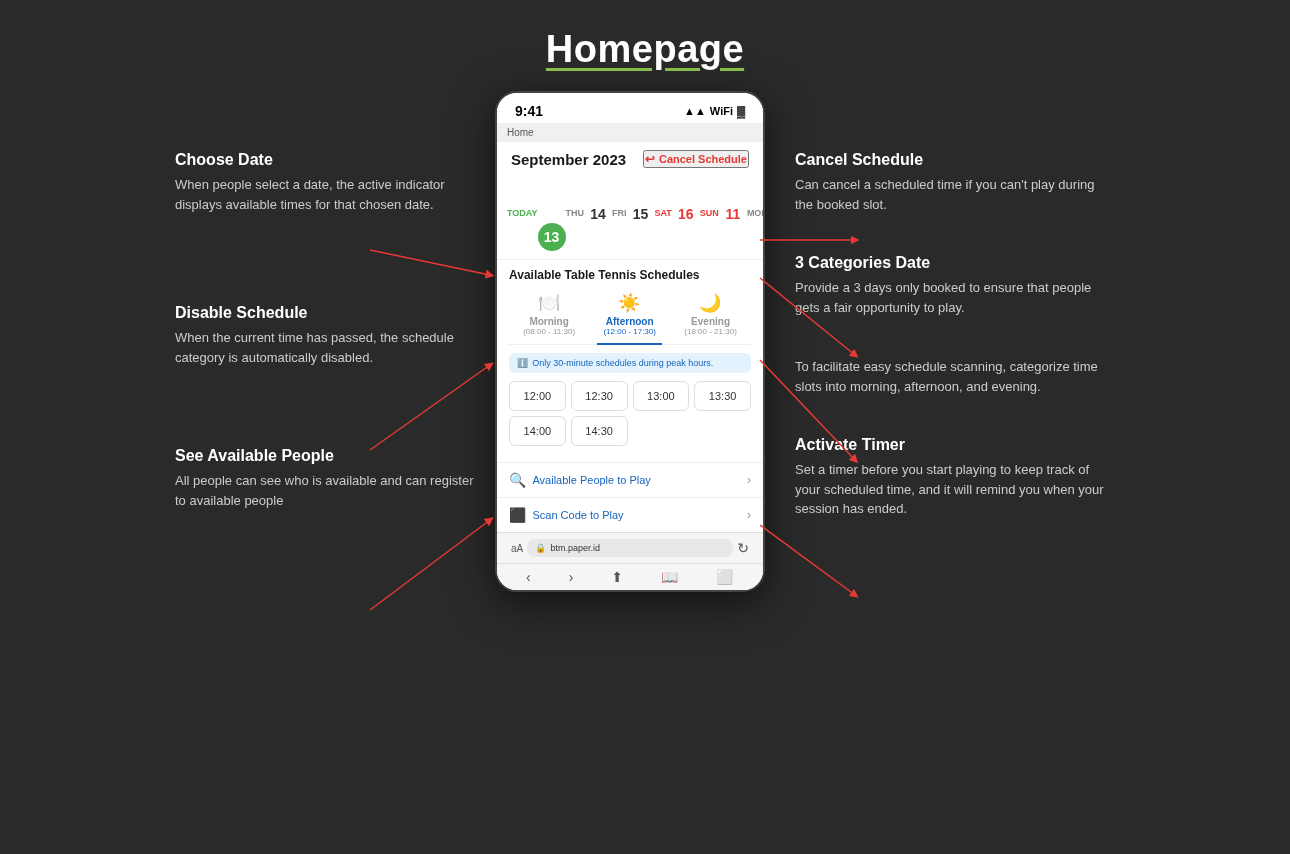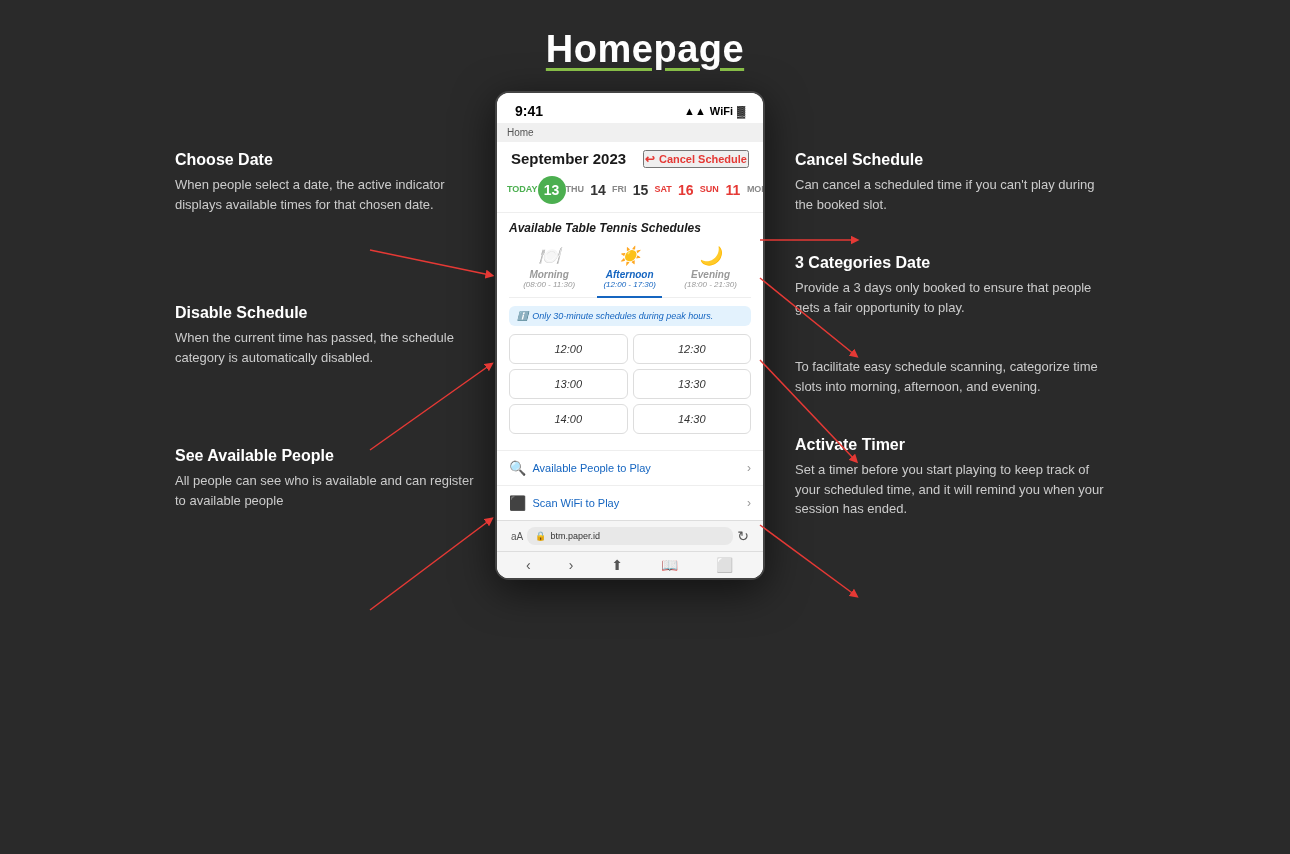--- a/index.html
+++ b/index.html
@@ -83,21 +83,21 @@
 
     
     .phone-container {
       position: relative;
       flex-shrink: 0;
     }
 
     .phone {
       width: 270px;
       background: #fff;
-      border-radius: 14px;
+      border-radius: 22px;
       border: 2px solid #444;
       overflow: hidden;
       box-shadow: 0 10px 40px rgba(0,0,0,0.6);
       position: relative;
     }
 
     
     .status-bar {
       background: #fff;
       display: flex;
@@ -122,21 +122,21 @@
     
     .app-content {
       background: #fff;
       padding: 0;
     }
 
     
     .app-header {
       display: flex;
       justify-content: space-between;
-      align-items: flex-start;
+      align-items: center;
       padding: 8px 14px 4px 14px;
     }
     .month-year {
       font-size: 15px;
       font-weight: 700;
       color: #1a1a1a;
     }
     .cancel-schedule-btn {
       display: flex;
       align-items: center;
@@ -178,32 +178,32 @@
       display: flex;
       align-items: center;
       justify-content: center;
       border-radius: 50%;
     }
     .date-item.today .date-label { color: #4caf50; }
     .date-item.today .date-num {
       background: #4caf50;
       color: #fff;
       border-radius: 50%;
+      margin-top: 47px;
     }
     .date-item.saturday .date-label,
     .date-item.saturday .date-num,
     .date-item.sunday .date-label,
     .date-item.sunday .date-num {
       color: #e53935;
     }
 
     
     .schedule-section {
       padding: 8px 12px;
-      font-style: italic;
     }
     .section-title {
       font-size: 12px;
       font-weight: 700;
       color: #1a1a1a;
       margin-bottom: 8px;
     }
 
     
     .time-tabs {
@@ -240,21 +240,21 @@
       color: #1565c0;
       display: flex;
       align-items: center;
       gap: 4px;
       margin-bottom: 8px;
     }
 
     
     .time-grid {
       display: grid;
-      grid-template-columns: 1fr 1fr;
+      grid-template-columns: 1fr 1fr 1fr 1fr;
       gap: 5px;
       margin-bottom: 8px;
     }
     .time-slot {
       border: 1px solid #ddd;
       border-radius: 6px;
       padding: 8px 4px;
       text-align: center;
       font-size: 11px;
       color: #333;
@@ -438,21 +438,21 @@
           <div class="action-row-left">
             <span class="action-icon">🔍</span>
             <span>Available People to Play</span>
           </div>
           <span class="action-chevron">›</span>
         </div>
 
         <div class="action-row">
           <div class="action-row-left">
             <span class="action-icon">⬛</span>
-            <span>Scan WiFi to Play</span>
+            <span>Scan Code to Play</span>
           </div>
           <span class="action-chevron">›</span>
         </div>
 
         <div class="browser-bottom">
           <span style="font-size:10px; color:#555;">aA</span>
           <div class="url-bar">
             <span>🔒</span>
             <span>btm.paper.id</span>
           </div>

